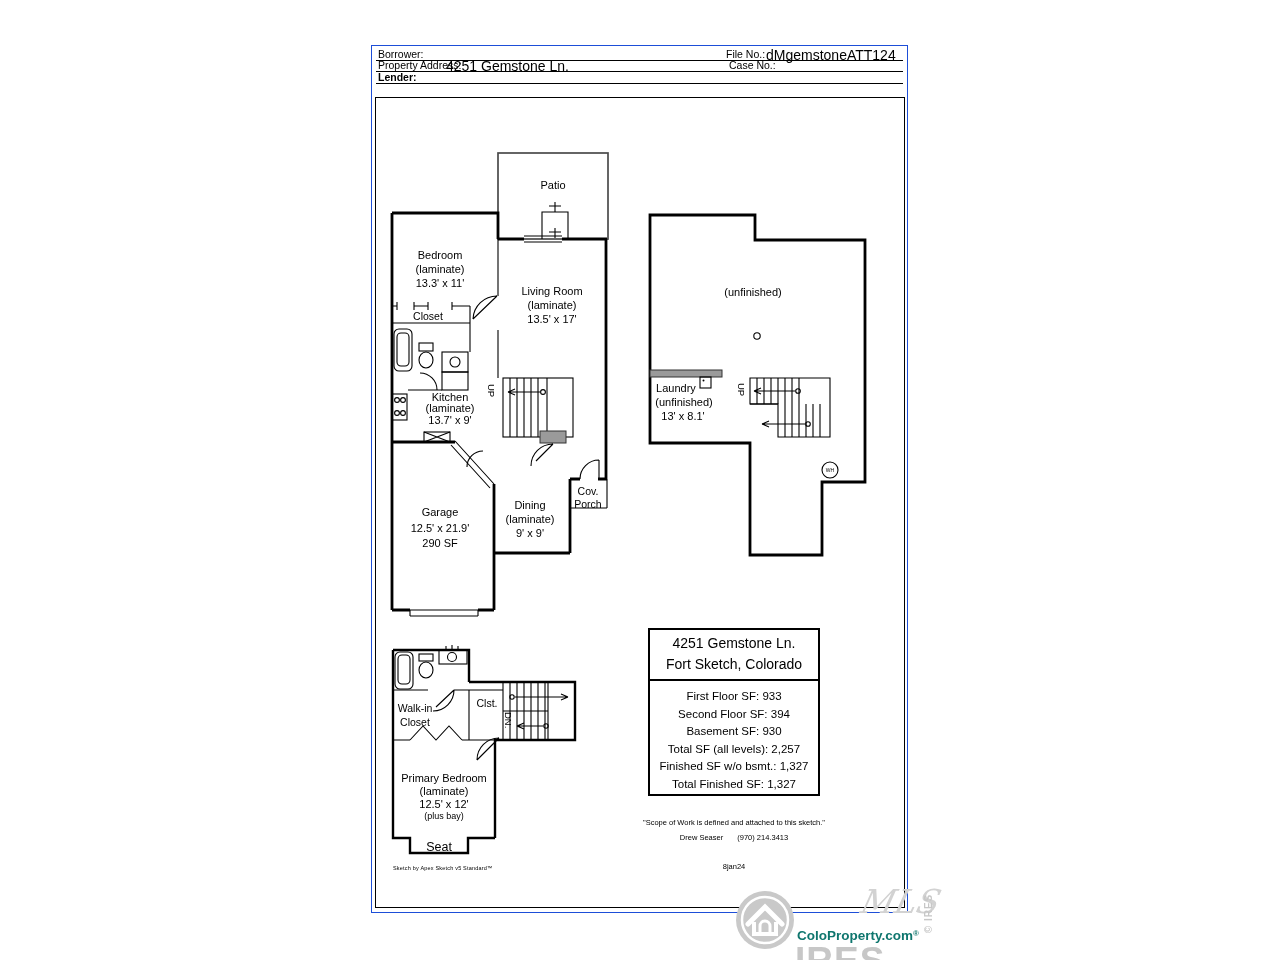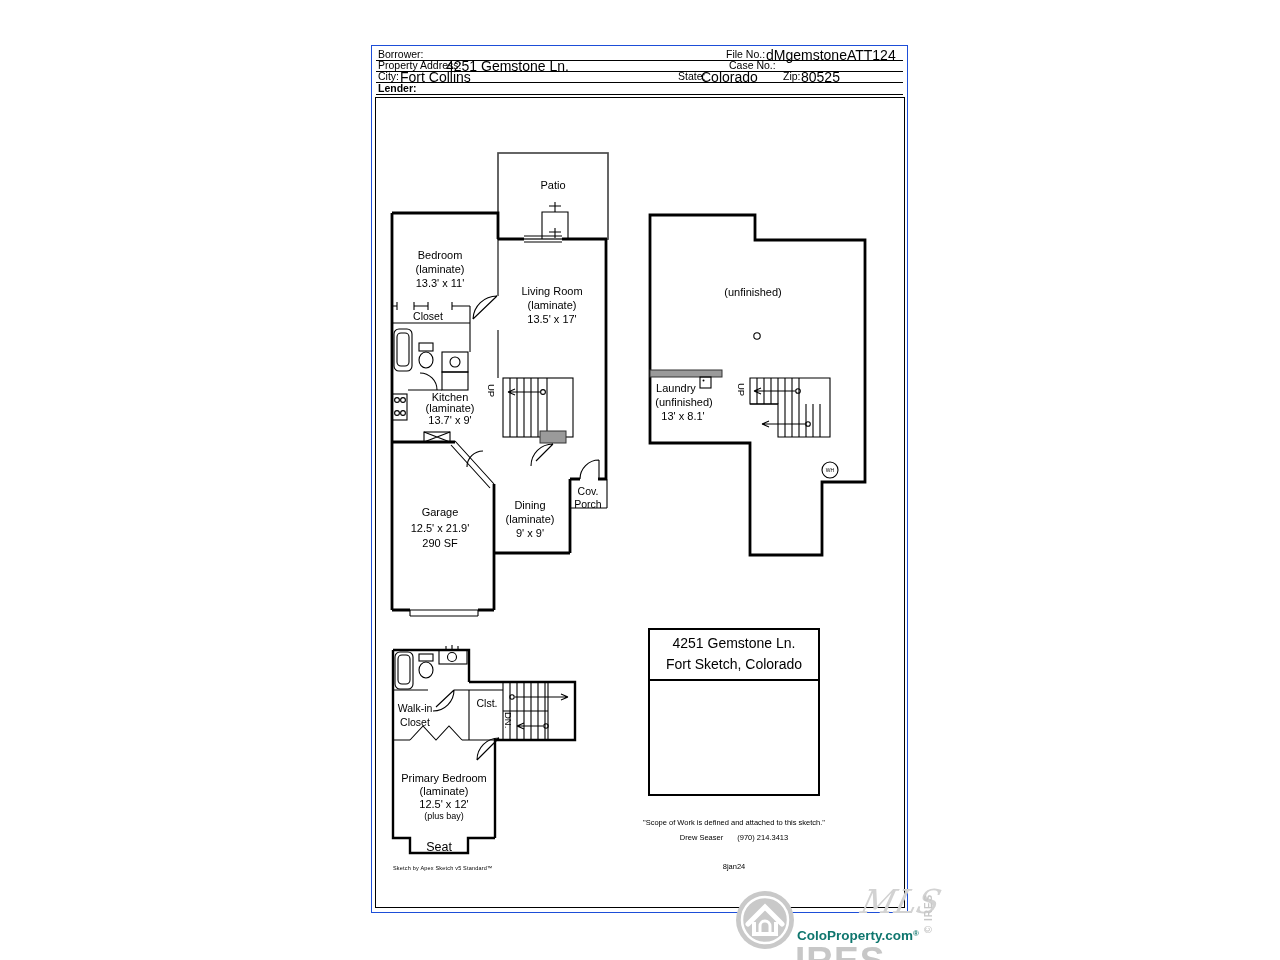--- a/index.html
+++ b/index.html
@@ -62,28 +62,20 @@
     <div class="hdr">
       <div class="hrow r1">
         <span class="hlab" style="left:2px">Borrower:</span>
         <span class="hlab" style="left:350px">File No.:</span>
         <span class="hval" style="left:390px">dMgemstoneATT124</span>
       </div>
       <div class="hrow r2">
         <span class="hlab" style="left:2px">Property Address:</span>
         <span class="hval" style="left:70px">4251 Gemstone Ln.</span>
         <span class="hlab" style="left:353px">Case No.:</span>
-      </div>
-      <div class="hrow r3">
-        <span class="hlab" style="left:2px">City:</span>
-        <span class="hval" style="left:24px">Fort Collins</span>
-        <span class="hlab" style="left:302px">State:</span>
-        <span class="hval" style="left:325px">Colorado</span>
-        <span class="hlab" style="left:407px">Zip:</span>
-        <span class="hval" style="left:425px">80525</span>
       </div>
       <div class="hrow r4">
         <span class="hlab" style="left:2px">Lender:</span>
       </div>
     </div>
 
     <div class="sketch">
 
       <svg class="plan-svg" width="528" height="809" viewBox="376 98 528 809" xmlns="http://www.w3.org/2000/svg">
 
@@ -264,20 +256,28 @@
           <text class="t9" x="444" y="819">(plus bay)</text>
           <text class="t12" x="439" y="851">Seat</text>
         </g>
       </svg>
 
       <div class="sumbox">
         <div class="sum-title">
           <div>4251 Gemstone Ln.</div>
           <div>Fort Sketch, Colorado</div>
         </div>
+        <div class="sum-lines">
+          <div>First Floor SF: 933</div>
+          <div>Second Floor SF: 394</div>
+          <div>Basement SF: 930</div>
+          <div>Total SF (all levels): 2,257</div>
+          <div>Finished SF w/o bsmt.: 1,327</div>
+          <div>Total Finished SF: 1,327</div>
+        </div>
       </div>
 
       <div class="sfoot">
         <div class="scope">"Scope of Work is defined and attached to this sketch."</div>
         <div class="prep">
           <span>Drew Seaser</span>
           <span class="ph">(970) 214.3413</span>
         </div>
         <div class="sdate">8jan24</div>
       </div>

